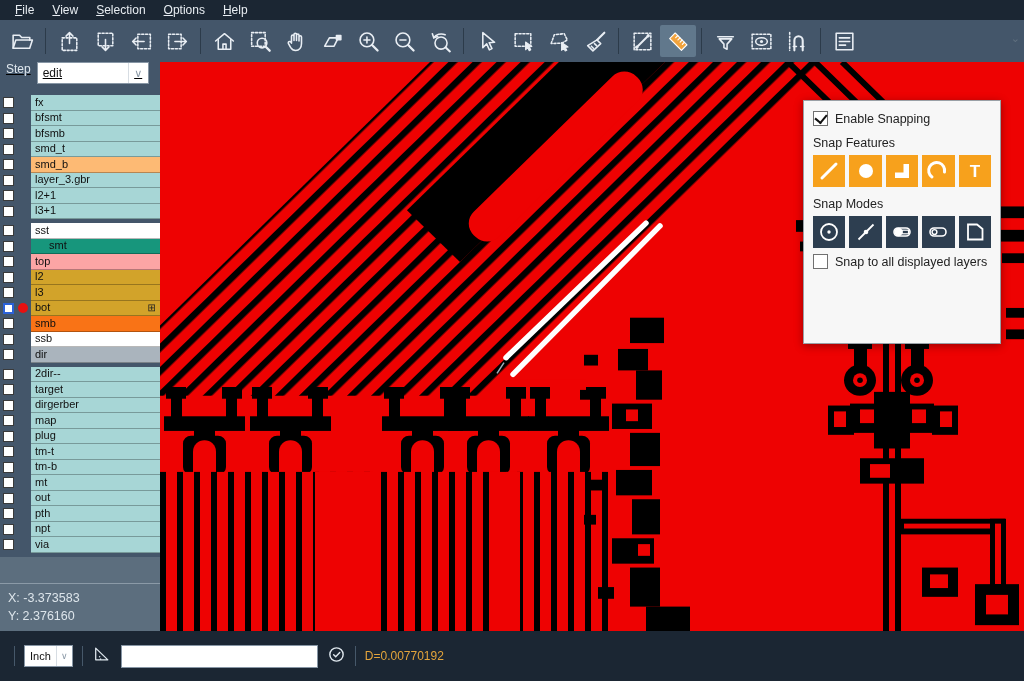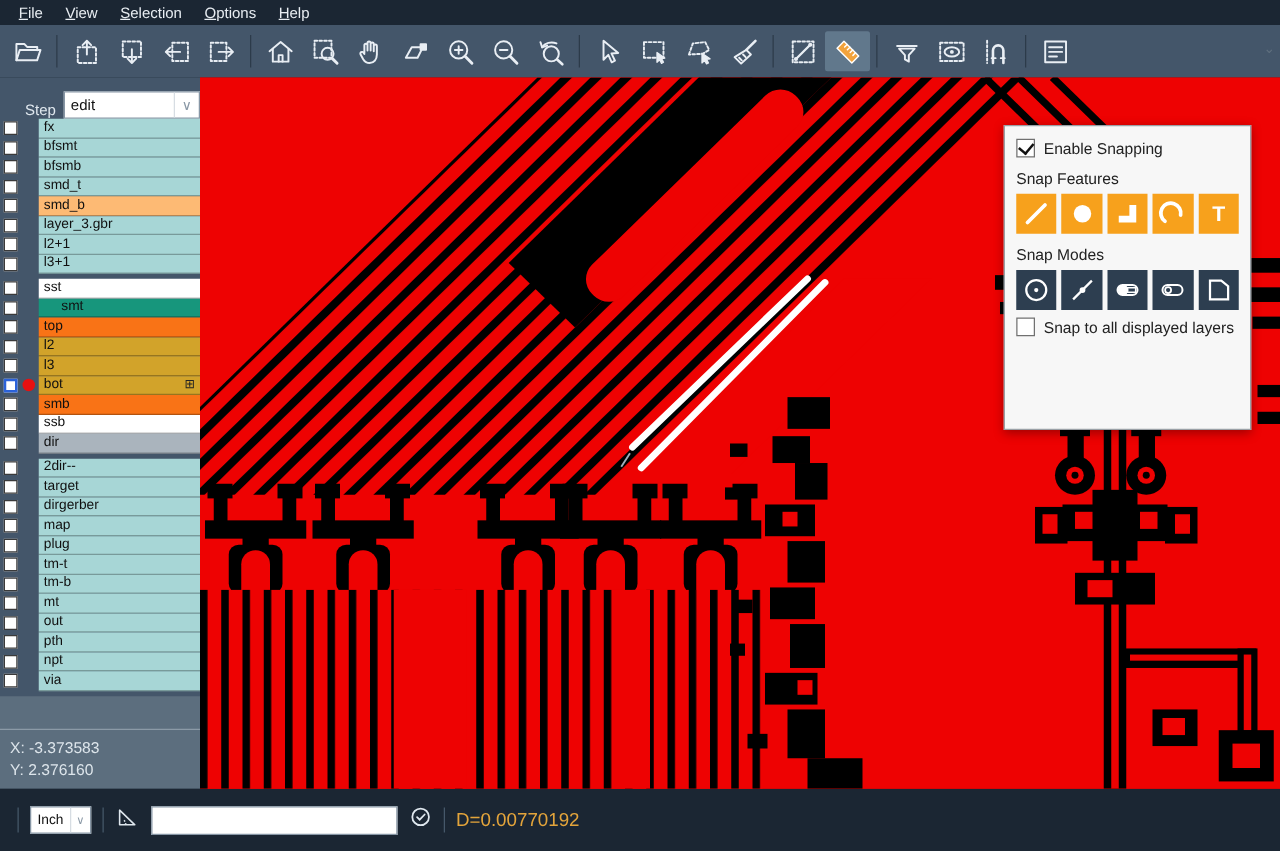--- a/index.html
+++ b/index.html
@@ -18,21 +18,21 @@
   .tbtn svg { width:25px; height:25px; stroke:#e9eef4; fill:none; stroke-width:1.5; stroke-linecap:round; stroke-linejoin:round; }
   .tbtn.active { background:#61788c; }
   .tsep { width:1px; height:26px; background:#2c3b4a; margin:0 5px; }
   .overflow-chevron { position:absolute; right:4px; top:12px; color:#60707f; font-size:11px; }
 
   
   .mainrow { flex:1 1 auto; display:flex; min-height:0; }
 
   
   .sidebar { width:160px; background:#44566a; display:flex; flex-direction:column; flex:0 0 auto; }
-  .steprow { height:33px; display:flex; align-items:flex-end; padding-left:20px; flex:0 0 auto; }
+  .steprow { height:33px; display:flex; align-items:flex-start; padding-left:6px; flex:0 0 auto;text-decoration:underline; }
   .steprow .steplabel { color:#dfe7ee; font-size:12px; margin-right:6px; }
   .stepselect { width:112px; height:22px; background:#fff; border:1px solid #8796a5; display:flex; align-items:center; font-size:12px; color:#111; }
   .stepselect .val { flex:1; padding-left:5px; }
   .stepselect .chev { width:20px; height:100%; display:flex; align-items:center; justify-content:center; color:#8a98a6; font-size:11px; border-left:1px solid #d7dde3; }
 
   .layer-list { flex:0 0 auto; }
   .layer-group { margin-bottom:4px; }
   .layer-row { height:15.5px; display:flex; align-items:center; position:relative; }
   .layer-row .cb { width:11px; height:11px; background:#fff; border:1px solid #3a3a3a; margin-left:3px; flex:0 0 auto; }
   .layer-row.selected .cb { border:2px solid #2b62d9; }
@@ -76,21 +76,21 @@
   .statusbar { height:50px; background:#1b2633; display:flex; align-items:center; padding-left:14px; flex:0 0 auto; gap:9px; }
   .ssep { width:1px; height:20px; background:#46586a; }
   .unitbox { height:22px; background:#fff; border:1px solid #8796a5; display:flex; align-items:center; }
   .unitbox .uval { font-size:11px; color:#111; padding:0 5px; }
   .unitbox .uchev { width:16px; height:100%; display:flex; align-items:center; justify-content:center;
      font-size:9px; color:#8a98a6; border-left:1px solid #d7dde3; }
   .angleicon svg { width:20px; height:18px; stroke:#dfe7ee; fill:none; stroke-width:1.4; stroke-linejoin:round; }
   .dm-input { width:197px; height:23px; background:#fff; border:1px solid #8796a5; font-size:12px; padding:0 5px;
      font-family:"Liberation Sans", sans-serif; }
   .circleicon svg { width:19px; height:19px; stroke:#dfe7ee; fill:none; stroke-width:1.5; stroke-linecap:round; }
-  .dvalue { font-size:15px; color:#e3a43b; }
+  .dvalue { font-size:12px; color:#e3a43b; }
 </style>
 </head>
 <body>
 
 <div class="app">
 
   <div class="menubar">
     <span class="menu-item">File</span>
     <span class="menu-item">View</span>
     <span class="menu-item">Selection</span>
@@ -311,21 +311,21 @@
               <span class="lab" style="background: rgb(255, 255, 255);">sst</span>
             </div>
             <div class="layer-row">
               <span class="cb"></span>
               <span class="gap"></span>
               <span class="lab" style="background: rgb(23, 150, 124); padding-left: 18px;">smt</span>
             </div>
             <div class="layer-row">
               <span class="cb"></span>
               <span class="gap"></span>
-              <span class="lab" style="background: #f97316; text-align: right;">top</span>
+              <span class="lab" style="background: #fca5a5; text-align: right;">top</span>
             </div>
             <div class="layer-row">
               <span class="cb"></span>
               <span class="gap"></span>
               <span class="lab" style="background: rgb(210, 163, 42);">l2</span>
             </div>
             <div class="layer-row">
               <span class="cb"></span>
               <span class="gap"></span>
               <span class="lab" style="background: rgb(210, 163, 42);">l3</span>

